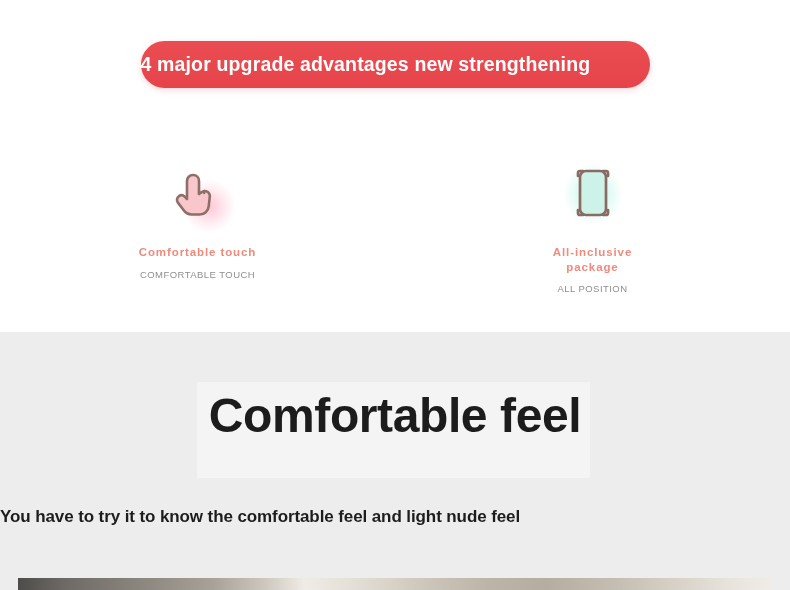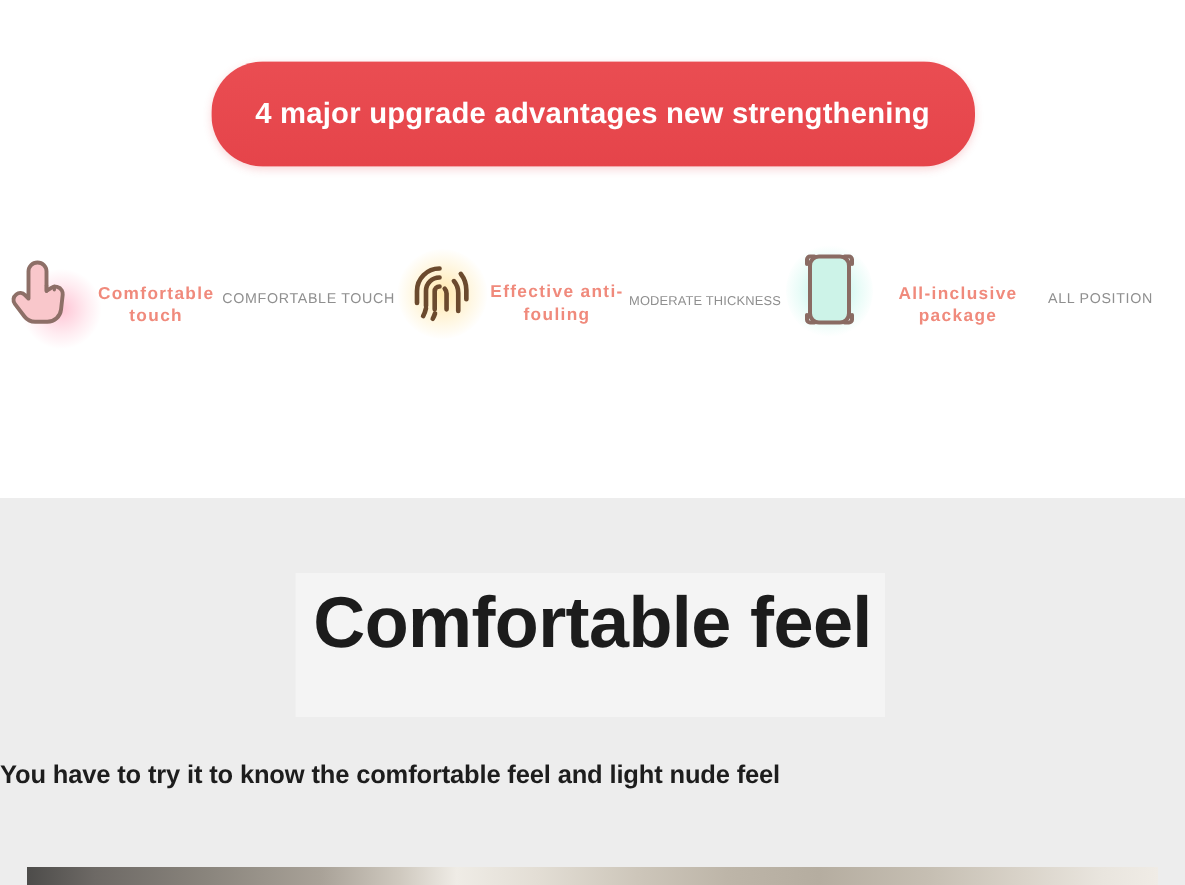--- a/index.html
+++ b/index.html
@@ -35,27 +35,26 @@
   .banner-wrap {
     position: absolute;
     left: 0;
     top: 41px;
     width: 790px;
     display: flex;
     justify-content: center;
   }
   .banner-pill {
     width: 509px;
-    height: 70px;
+    height: 47px;
     border-radius: 34px;
     background: #e8474d;
     background-image: linear-gradient(180deg, #ea4d52 0%, #e5444a 100%);
     display: flex;
     align-items: center;
-    justify-content: center;
     box-shadow: 0 2px 6px rgba(226, 70, 76, 0.22);
   }
   .banner-text {
     color: #ffffff;
     font-size: 19.5px;
     font-weight: bold;
     letter-spacing: 0.15px;
     white-space: nowrap;
   }
 
@@ -63,20 +62,21 @@
   .features {
     position: absolute;
     left: 0;
     top: 163px;
     width: 790px;
     display: flex;
   }
   .feature {
     flex: 1 1 0;
     display: flex;
+    flex-direction: column;
     align-items: center;
   }
   .feature-icon {
     height: 64px;
     display: flex;
     align-items: center;
     justify-content: center;
     position: relative;
   }
   .feature-title {
@@ -229,39 +229,20 @@
                      l-6.4 -8.4 c-1.5 -2.0 -1.1 -4.8 0.9 -6.3 c1.8 -1.4 4.3 -1.2 5.9 0.4 l2.3 2.3 V15.9
                      c0 -3.3 2.6 -5.9 6 -5.9 z" fill="#f9c7cb" stroke="#8d6f67" stroke-width="2.6" stroke-linejoin="round"></path>
             <path d="M31 29.2 v-4.1" fill="none" stroke="#8d6f67" stroke-width="2.2" stroke-linecap="round"></path>
             <path d="M36.2 28.2 v-2.4" fill="none" stroke="#8d6f67" stroke-width="2.2" stroke-linecap="round"></path>
           </svg>
         </div>
         <div class="feature-title">Comfortable touch</div>
         <div class="feature-sub">COMFORTABLE TOUCH</div>
       </div>
 
-      <div class="feature">
-        <div class="feature-icon">
-          <span class="glow glow-gold"></span>
-          <svg class="icon-svg" width="60" height="60" viewBox="0 0 60 60">
-            <g fill="none" stroke="#6b4a2e" stroke-width="3.1" stroke-linecap="round">
-              <path d="M30 14 c-8.3 0 -15 6.7 -15 15 v8"></path>
-              <path d="M30 20 c-5 0 -9 4 -9 9 v10"></path>
-              <path d="M30 26 c-1.8 0 -3.2 1.5 -3.2 3.2 v12"></path>
-              <path d="M33.5 27.5 c0.8 0.9 1.2 2 1.2 3.2 v10.5"></path>
-              <path d="M39.6 22.4 c1.9 2.2 2.9 5 2.9 7.9 v12"></path>
-              <path d="M44.2 17.6 c2.4 3.1 3.7 6.9 3.7 10.9 v6"></path>
-              <path d="M21 40.5 c-0.4 1.9 -1 3.6 -1.9 5.2"></path>
-              <path d="M27 44 c-0.4 1.3 -0.9 2.4 -1.5 3.5"></path>
-            </g>
-          </svg>
-        </div>
-        <div class="feature-title two-line">Effective anti-fouling</div>
-        <div class="feature-sub tight">MODERATE THICKNESS</div>
-      </div>
 
       <div class="feature">
         <div class="feature-icon">
           <span class="glow glow-mint"></span>
           <svg class="icon-svg" width="52" height="62" viewBox="0 0 52 62">
             <rect x="13" y="7" width="26" height="44" rx="6" ry="6" fill="#cdf3e8" stroke="#8a6b63" stroke-width="2.7"></rect>
             <g fill="none" stroke="#8a6b63" stroke-width="2.7" stroke-linecap="round">
               <path d="M11 12 v-3 a2 2 0 0 1 2 -2 h3"></path>
               <path d="M41 12 v-3 a2 2 0 0 0 -2 -2 h-3"></path>
               <path d="M11 46 v3 a2 2 0 0 0 2 2 h3"></path>

